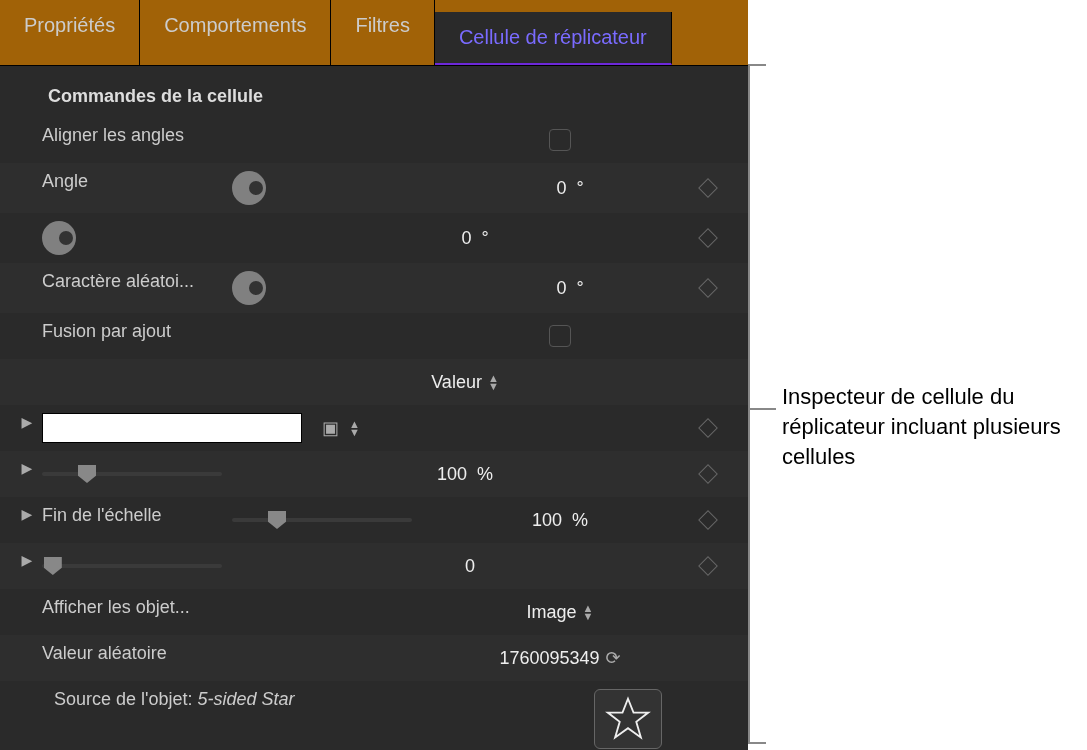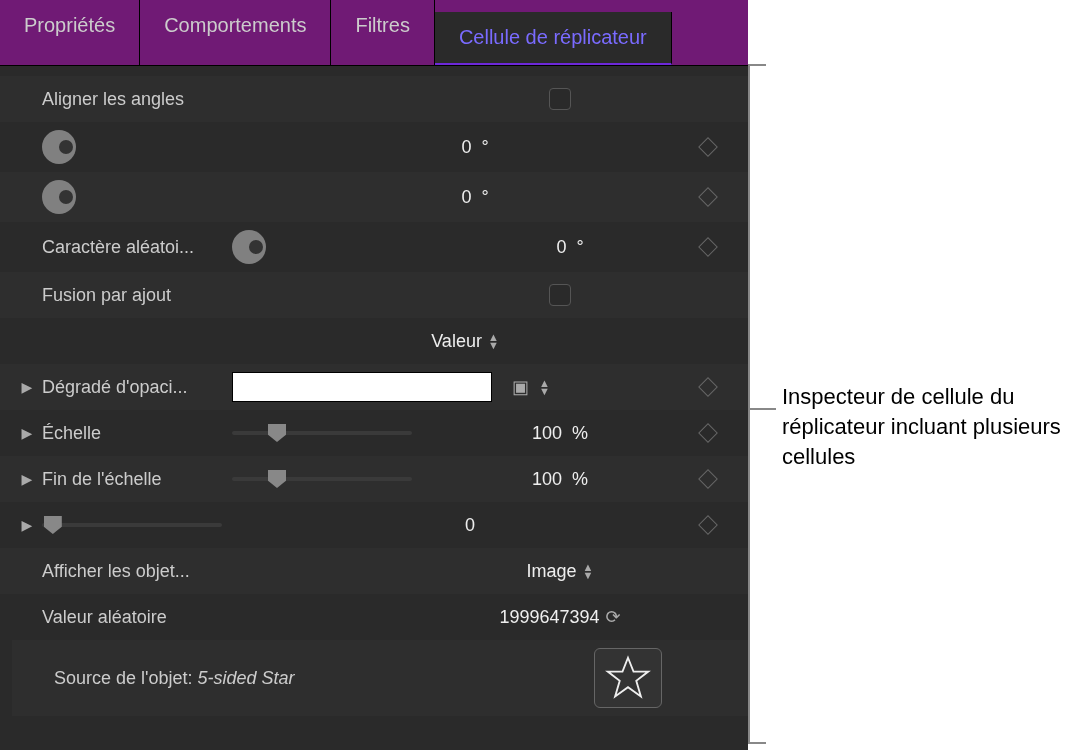--- a/index.html
+++ b/index.html
@@ -16,21 +16,21 @@
     }
     .panel {
       width: 748px;
       background: #2a2a2a;
       color: #ccc;
       font-size: 18px;
       position: relative;
     }
     .tabs {
       display: flex;
-      background: #701a75;
+      background: #a16207;
       border-bottom: 1px solid #000;
       text-align: right;
     }
     .tab {
       padding: 14px 24px;
       color: #ccc;
       cursor: pointer;
       font-size: 20px;
       border-right: 1px solid #000;
     }
@@ -43,21 +43,20 @@
     .section {
       padding: 10px 0;
     }
     .section-header {
       padding: 10px 20px 10px 48px;
       font-weight: 600;
       color: #ddd;
     }
     .row {
       display: flex;
-      align-items: center;
       padding: 8px 20px 8px 18px;
       min-height: 46px;
       position: relative;
     }
     .row:nth-child(odd){
       background: #2e2e2e;
     }
     .disclosure {
       width: 18px;
       height: 18px;
@@ -238,33 +237,35 @@
 
 <div class="panel">
   <div class="tabs">
     <div class="tab">Propriétés</div>
     <div class="tab">Comportements</div>
     <div class="tab">Filtres</div>
     <div class="tab active">Cellule de réplicateur</div>
   </div>
 
   <div class="section">
+    <div class="section-header">Commandes de la cellule</div>
 
     <div class="row">
       <div class="disclosure hidden">▶</div>
       <div class="label">Aligner les angles</div>
       <div class="control-area"></div>
       <div class="value-area">
         <div class="checkbox"></div>
       </div>
       <div class="keyframe-area"></div>
     </div>
 
     <div class="row">
       <div class="disclosure hidden">▶</div>
+      <div class="label">Angle</div>
       <div class="control-area">
         <div class="dial"></div>
       </div>
       <div class="value-area">
         <span class="value-text">0</span>
         <span class="unit">°</span>
       </div>
       <div class="keyframe-area">
         <div class="diamond"></div>
       </div>
@@ -317,39 +318,37 @@
         <div class="dropdown-arrows">
             <span>▲</span>
             <span>▼</span>
           </div>
       </div>
       <div class="keyframe-area"></div>
     </div>
 
     <div class="row">
       <div class="disclosure">▶</div>
-      <div class="label">Dégradé d'opaci...</div>
       <div class="control-area" style="flex:0 0 280px;">
         <div class="gradient-swatch"></div>
       </div>
       <div class="value-area" style="justify-content:flex-start; gap:10px;">
         <span class="icon-small">▣</span>
         <div class="dropdown-arrows">
             <span>▲</span>
             <span>▼</span>
           </div>
       </div>
       <div class="keyframe-area">
         <div class="diamond"></div>
       </div>
     </div>
 
     <div class="row">
       <div class="disclosure">▶</div>
-      <div class="label">Échelle</div>
       <div class="control-area">
         <div class="slider">
           <div class="slider-track"></div>
           <div class="slider-thumb" style="left:25%"></div>
         </div>
       </div>
       <div class="value-area">
         <span class="value-text">100</span>
         <span class="unit">%</span>
       </div>
@@ -405,21 +404,21 @@
           </div>
       </div>
       <div class="keyframe-area"></div>
     </div>
 
     <div class="row">
       <div class="disclosure hidden">▶</div>
       <div class="label">Valeur aléatoire</div>
       <div class="control-area"></div>
       <div class="value-area">
-        <span>1999647394</span>
+        <span>1760095349</span>
         <span class="refresh-icon">⟳</span>
       </div>
       <div class="keyframe-area"></div>
     </div>
 
     <div class="row" style="min-height:72px;margin-left:12px;">
       <div class="disclosure hidden">▶</div>
       <div class="source-label">
         <span>Source de l'objet: </span><span class="italic">5-sided Star</span>
       </div>

